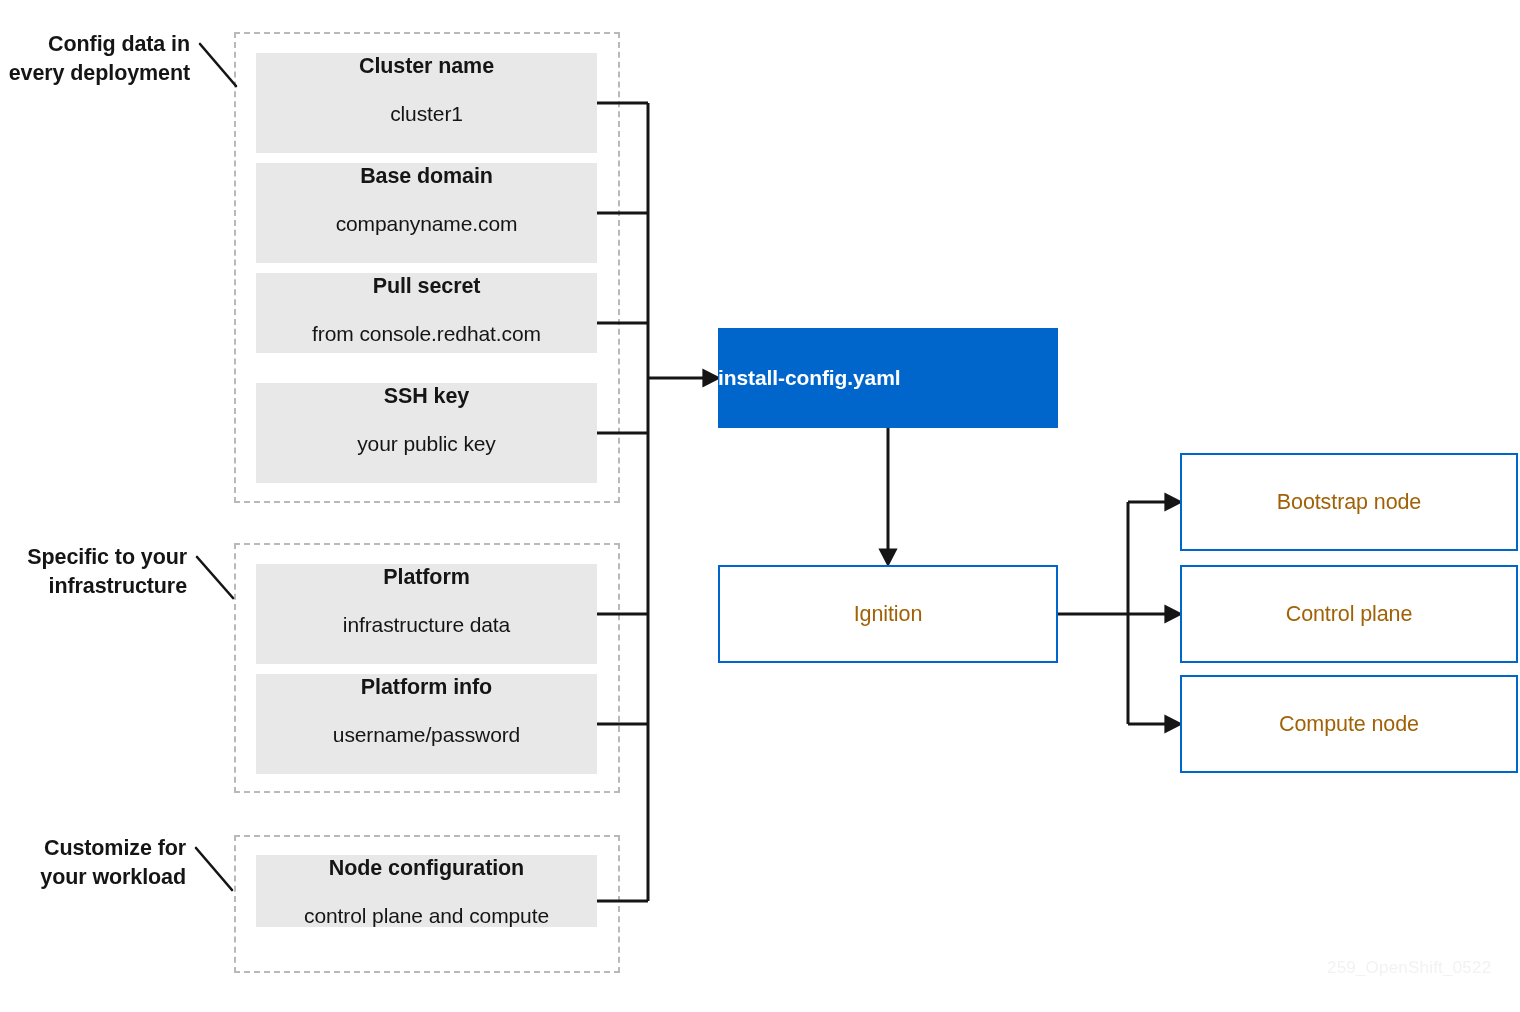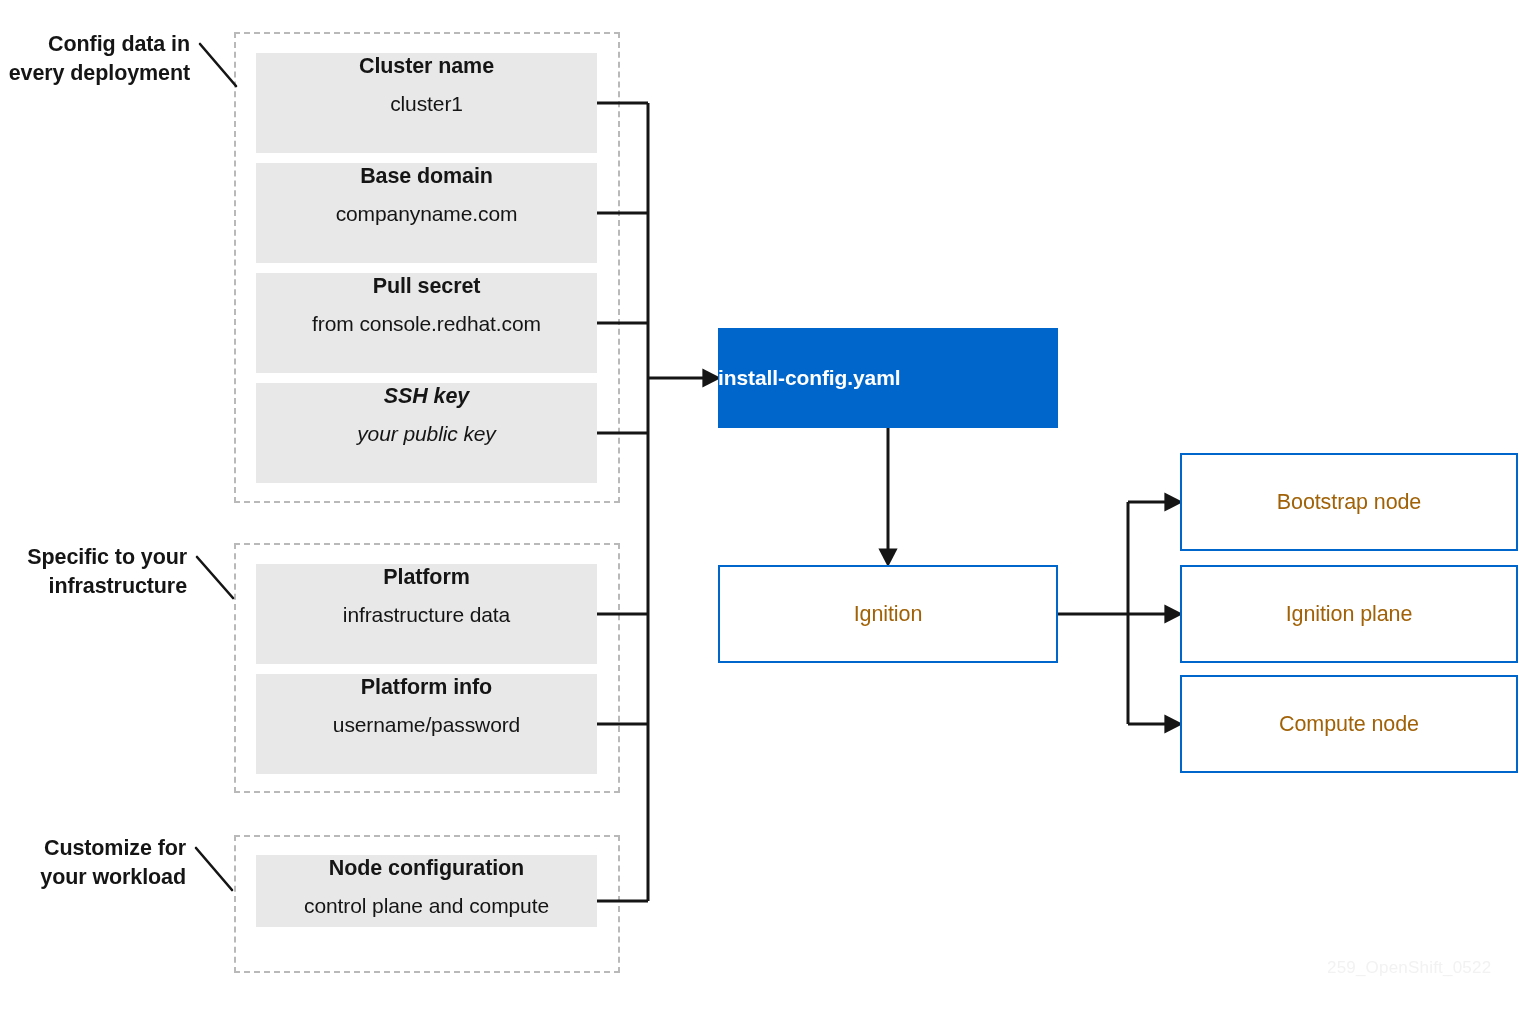--- a/index.html
+++ b/index.html
@@ -58,21 +58,21 @@
     font-size: 21.5px;
     font-weight: bold;
     color: #151515;
     letter-spacing: -0.1px;
   }
   .card .card-sub {
     font-size: 21px;
     font-weight: normal;
     color: #151515;
     letter-spacing: -0.1px;
-    margin-top: 10px;
+    margin-top: 20px;
   }
   
   .box-filled {
     position: absolute;
     background: #0066cc;
     box-sizing: border-box;
     display: flex;
     align-items: center;
     font-size: 21px;
     font-weight: bold;
@@ -168,26 +168,26 @@
   <div class="card" style="left:256px; top:53px; width:341px; height:100px;">
     <div class="card-title">Cluster name</div>
     <div class="card-sub">cluster1</div>
   </div>
 
   <div class="card" style="left:256px; top:163px; width:341px; height:100px;">
     <div class="card-title">Base domain</div>
     <div class="card-sub">companyname.com</div>
   </div>
 
-  <div class="card" style="left:256px; top:273px; width:341px; height:100px;">
+  <div class="card" style="left:256px; top:273px; width:341px; height:80px;">
     <div class="card-title">Pull secret</div>
     <div class="card-sub">from console.redhat.com</div>
   </div>
 
-  <div class="card" style="left:256px; top:383px; width:341px; height:100px;font-style:italic;">
+  <div class="card" style="left:256px; top:383px; width:341px; height:100px;">
     <div class="card-title">SSH key</div>
     <div class="card-sub">your public key</div>
   </div>
 
   <div class="card" style="left:256px; top:564px; width:341px; height:100px;">
     <div class="card-title">Platform</div>
     <div class="card-sub">infrastructure data</div>
   </div>
 
   <div class="card" style="left:256px; top:674px; width:341px; height:100px;">
@@ -206,21 +206,21 @@
 
   <div class="box-outline" style="left:718px; top:565px; width:340px; height:98px;">
     <span>Ignition</span>
   </div>
 
   <div class="box-outline" style="left:1180px; top:453px; width:338px; height:98px;">
     <span>Bootstrap node</span>
   </div>
 
   <div class="box-outline" style="left:1180px; top:565px; width:338px; height:98px;">
-    <span>Ignition plane</span>
+    <span>Control plane</span>
   </div>
 
   <div class="box-outline" style="left:1180px; top:675px; width:338px; height:98px;">
     <span>Compute node</span>
   </div>
 
   <div class="watermark" style="left:1327px; top:958px;">259_OpenShift_0522</div>
 
 </div>
 

